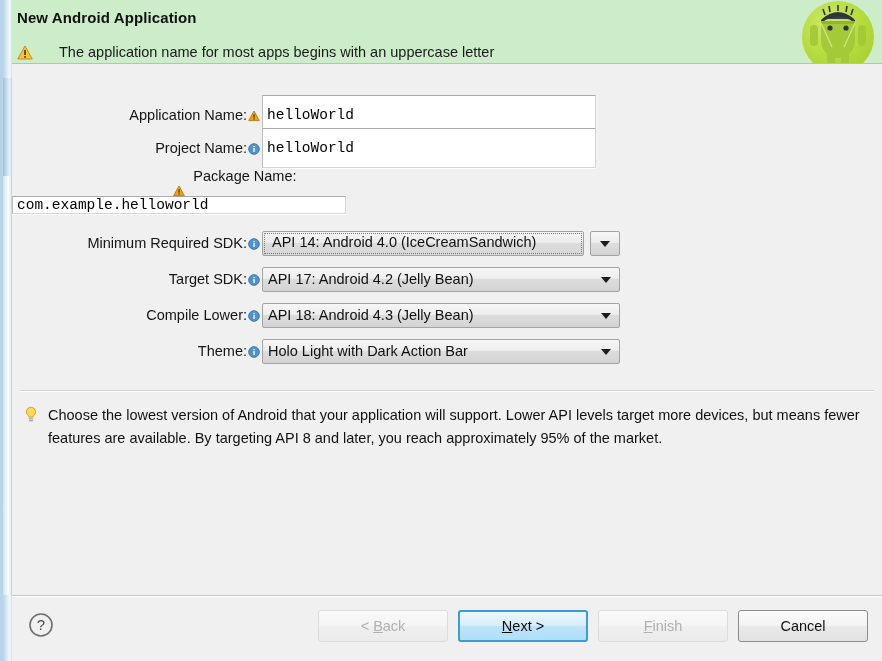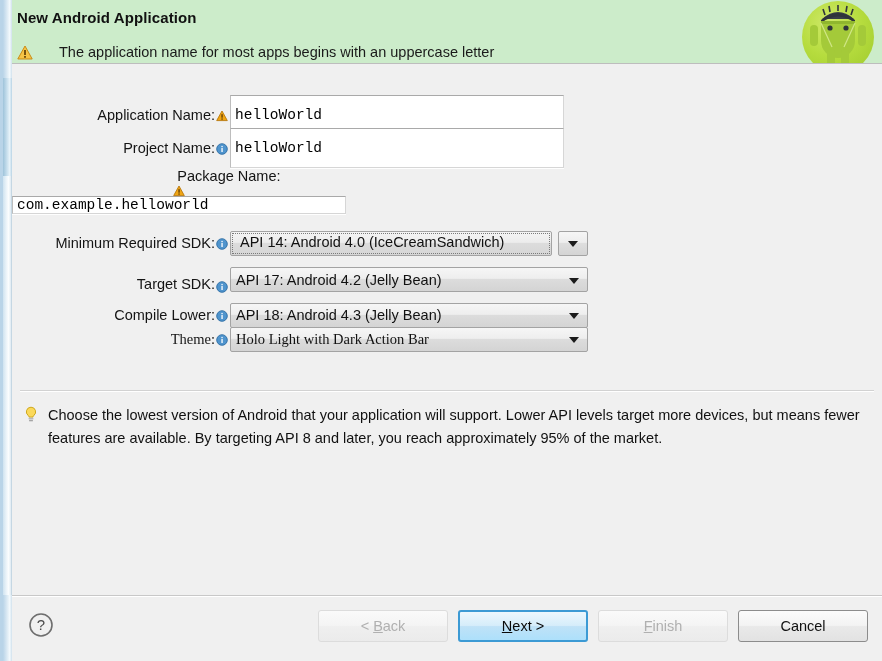--- a/index.html
+++ b/index.html
@@ -138,20 +138,21 @@
     align-items: center;
     height: 26px;
   }
   .row-label {
     width: 203px;
     text-align: right;
     font-size: 14.5px;
     color: #141414;
     white-space: nowrap;
     padding-right: 0px;
+    padding-left: 32px;
   }
   .info-ico {
     width: 12px;
     min-width: 12px;
     height: 12px;
     margin-left: 1px;
     margin-right: 2px;
     position: relative;
     top: 1px;
   }
@@ -450,21 +451,21 @@
       <div class="combo focused">
         <div class="combo-field"></div>
         <div class="focus-ring"></div>
         <div class="combo-text">API 14: Android 4.0 (IceCreamSandwich)</div>
         <div class="combo-btn">
           <span class="combo-arrow"></span>
         </div>
       </div>
     </div>
 
-    <div class="form-row" style="left:0px; top:188px;align-items:flex-end;">
+    <div class="form-row" style="left:0px; top:188px;">
       <span class="row-label">Target SDK:</span>
       <span class="info-ico">
         <svg width="12" height="12" viewBox="0 0 12 12">
           <circle cx="6" cy="6" r="5.3" fill="#4f94cd" stroke="#2f6ea5" stroke-width="0.9"></circle>
           <rect x="5.4" y="5" width="1.3" height="4" fill="#ffffff"></rect>
           <rect x="5.4" y="2.9" width="1.3" height="1.3" fill="#ffffff"></rect>
         </svg>
       </span>
       <div class="combo">
         <span class="combo-text">API 17: Android 4.2 (Jelly Bean)</span>
@@ -480,21 +481,21 @@
           <rect x="5.4" y="5" width="1.3" height="4" fill="#ffffff"></rect>
           <rect x="5.4" y="2.9" width="1.3" height="1.3" fill="#ffffff"></rect>
         </svg>
       </span>
       <div class="combo">
         <span class="combo-text">API 18: Android 4.3 (Jelly Bean)</span>
         <span class="combo-arrow"></span>
       </div>
     </div>
 
-    <div class="form-row" style="left:0px; top:248px;font-family:Liberation Serif, serif;">
+    <div class="form-row" style="left:0px; top:260px;">
       <span class="row-label">Theme:</span>
       <span class="info-ico">
         <svg width="12" height="12" viewBox="0 0 12 12">
           <circle cx="6" cy="6" r="5.3" fill="#4f94cd" stroke="#2f6ea5" stroke-width="0.9"></circle>
           <rect x="5.4" y="5" width="1.3" height="4" fill="#ffffff"></rect>
           <rect x="5.4" y="2.9" width="1.3" height="1.3" fill="#ffffff"></rect>
         </svg>
       </span>
       <div class="combo">
         <span class="combo-text">Holo Light with Dark Action Bar</span>

